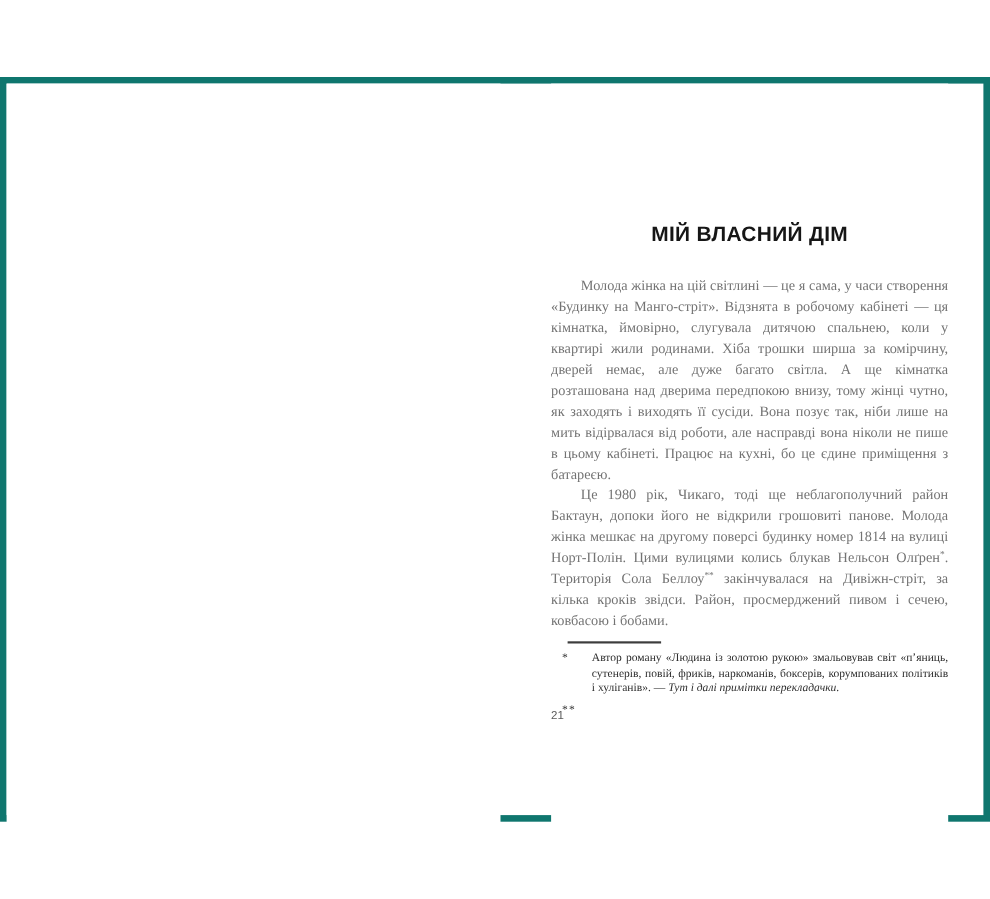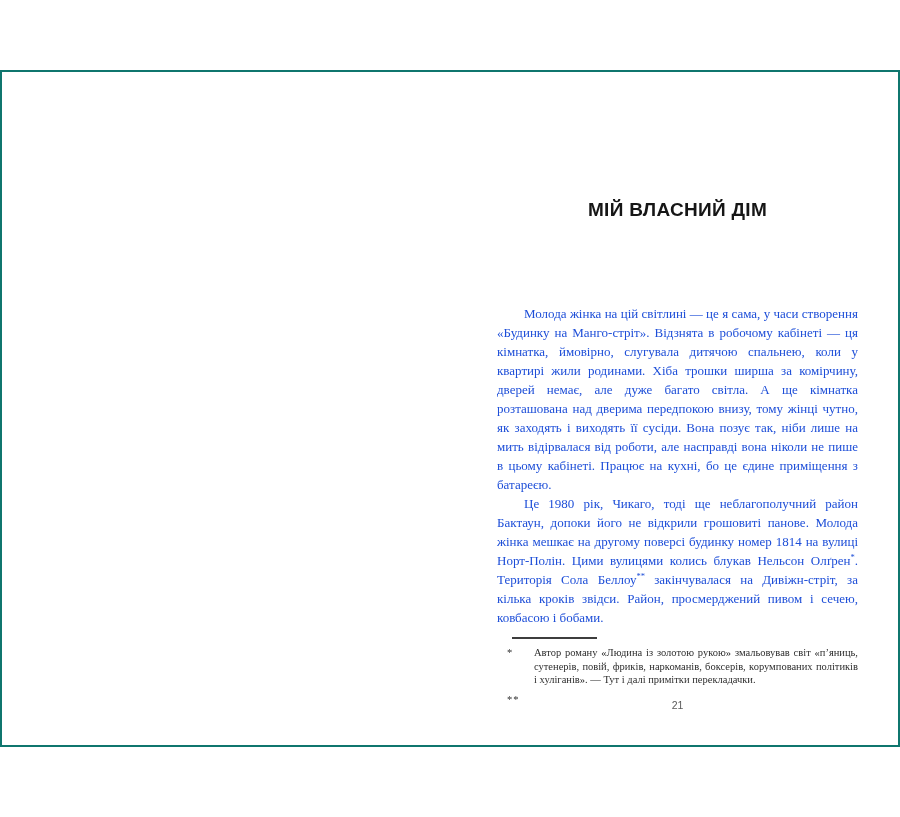--- a/index.html
+++ b/index.html
@@ -8,21 +8,21 @@
     background: #ffffff;
     font-family: "Liberation Serif", serif;
     overflow: hidden;
     position: relative;
   }
   .book-spread {
     position: absolute;
     left: 0; top: 70px;
     width: 900px; height: 677px;
     box-sizing: border-box;
-    border: 2px solid #0f766e;
+    border: 6px solid #0f766e;
     background: #ffffff;
   }
   .left-page {
     position: absolute;
     left: 0; top: 0; width: 449px; height: 673px;
     background: #ffffff;
   }
   .right-page {
     position: absolute;
     left: 495px; top: 0;
@@ -33,24 +33,24 @@
     margin: 126px 0 0 0;
     text-align: center;
     font-family: "Liberation Sans", sans-serif;
     font-weight: bold;
     font-size: 19px;
     line-height: 23px;
     letter-spacing: 0.3px;
     color: #161616;
   }
   .body-text {
-    margin-top: 83px;
+    margin-top: 25px;
     font-size: 13px;
     line-height: 19px;
-    color: #1d4ed8;
+    color: #737373;
     text-align: justify;
   }
   .body-text p {
     margin: 0;
     text-indent: 27px;
   }
   sup.fn-ref {
     font-size: 8.5px;
     line-height: 0;
     vertical-align: 5px;
@@ -70,24 +70,23 @@
     color: #2e2e2e;
     text-align: justify;
     margin-bottom: 6px;
   }
   .footnote .fn-marker {
     position: absolute;
     left: 10px; top: 0;
     font-size: 10.5px;
     letter-spacing: 1px;
   }
-  .footnote .fn-italic { }
+  .footnote .fn-italic { font-style: italic; }
   .page-number {
     margin-top: 12px;
-    text-align: center;
     font-family: "Liberation Sans", sans-serif;
     font-size: 10.5px;
     color: #5a5a5a;
   }
 </style>
 </head>
 <body>
 
 <div class="book-spread">
 

